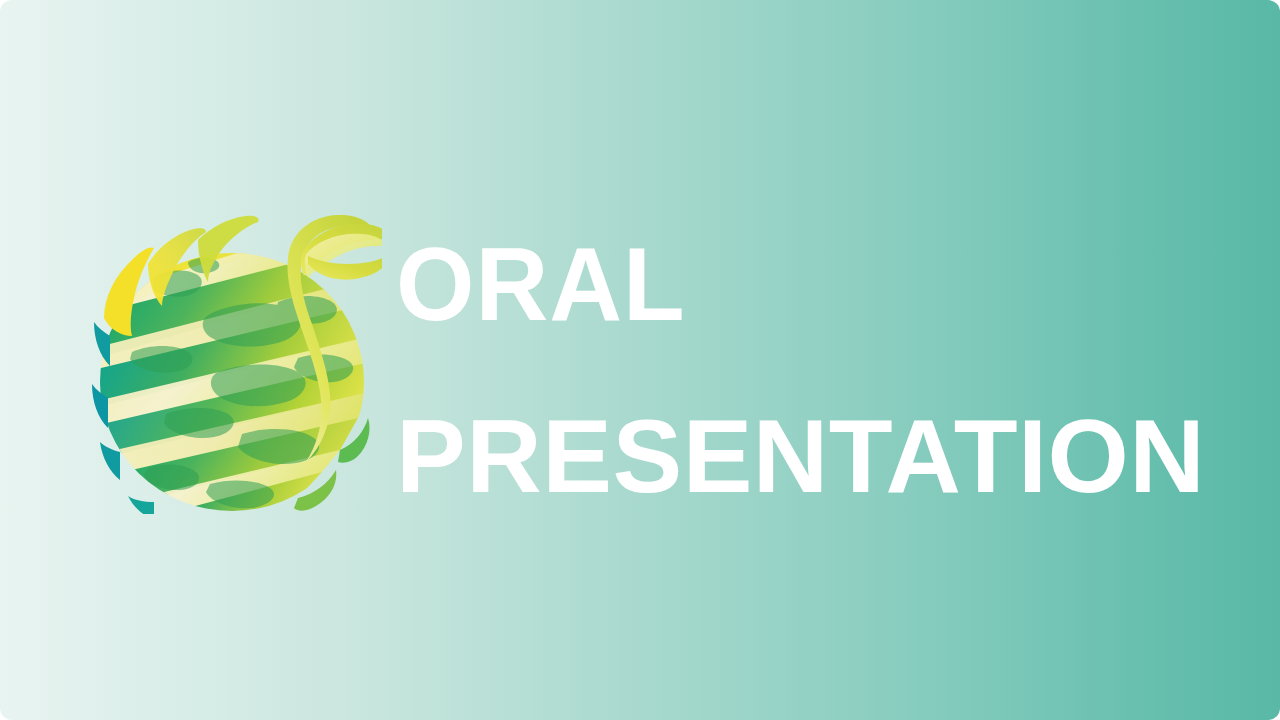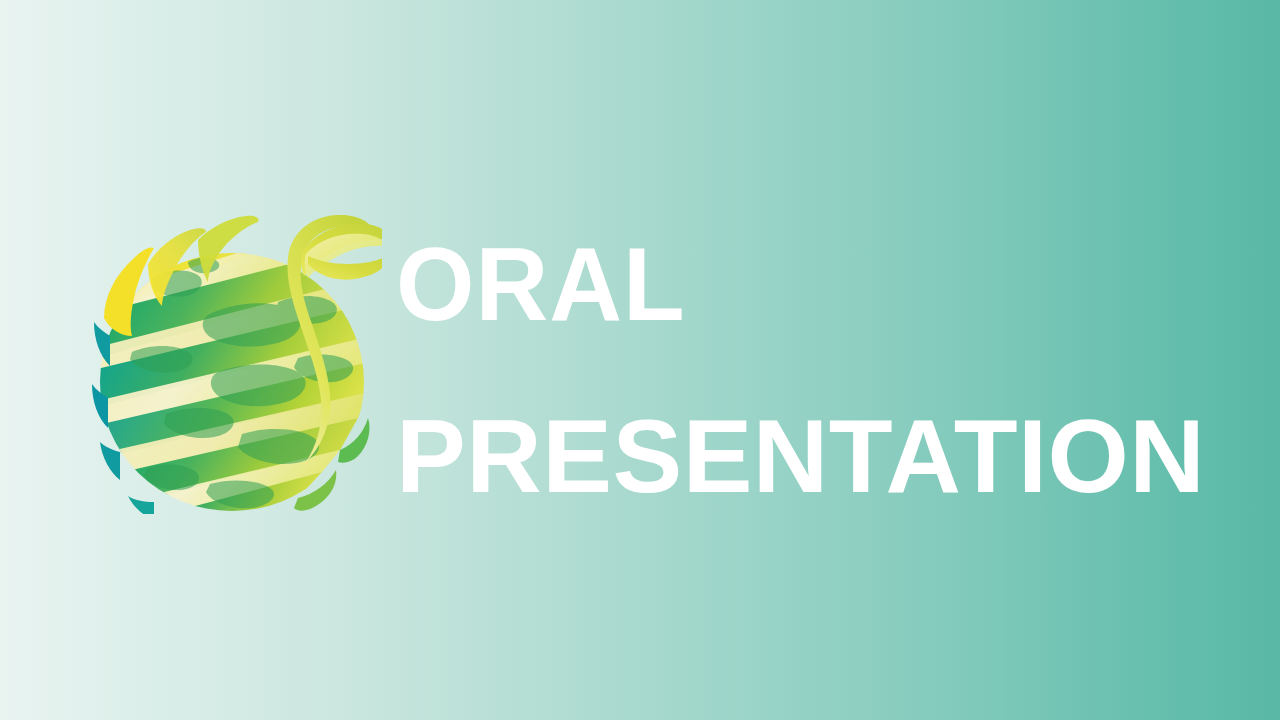--- a/index.html
+++ b/index.html
@@ -22,20 +22,21 @@
       to right,
       #e9f4f1 0%,
       #ddefea 10%,
       #c9e6de 28%,
       #a8d9ce 50%,
       #86ccbe 72%,
       #67bfae 90%,
       #59b8a6 100%
     );
     overflow: hidden;
+    border-radius: 12px;
   }
 
   
   #logo-mark {
     position: absolute;
     left: 92px;
     top: 206px;
     width: 290px;
     height: 308px;
   }

